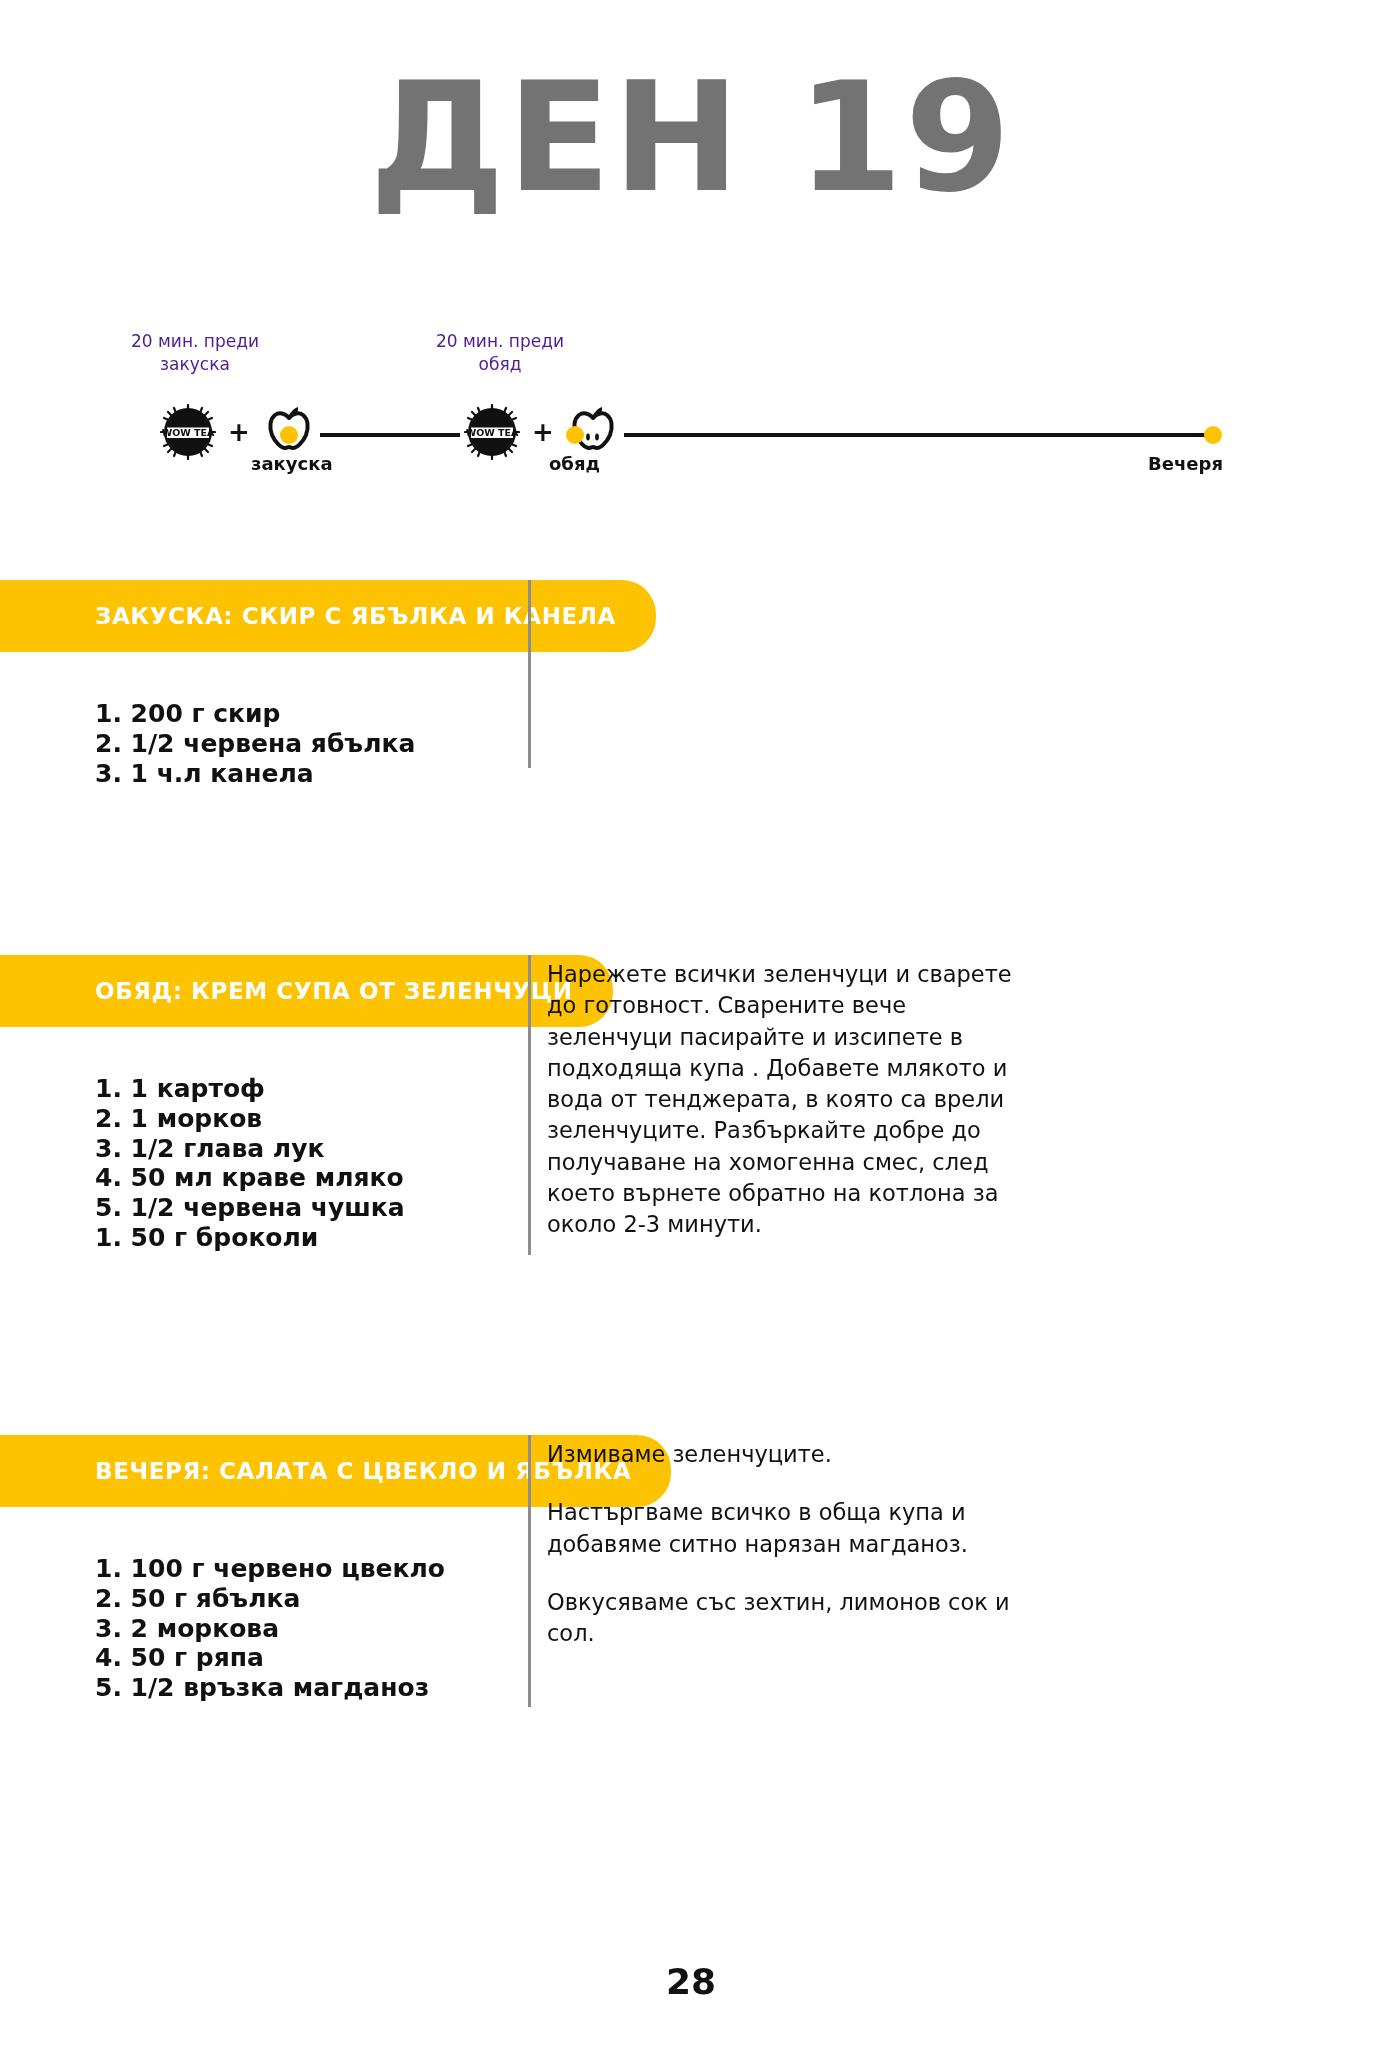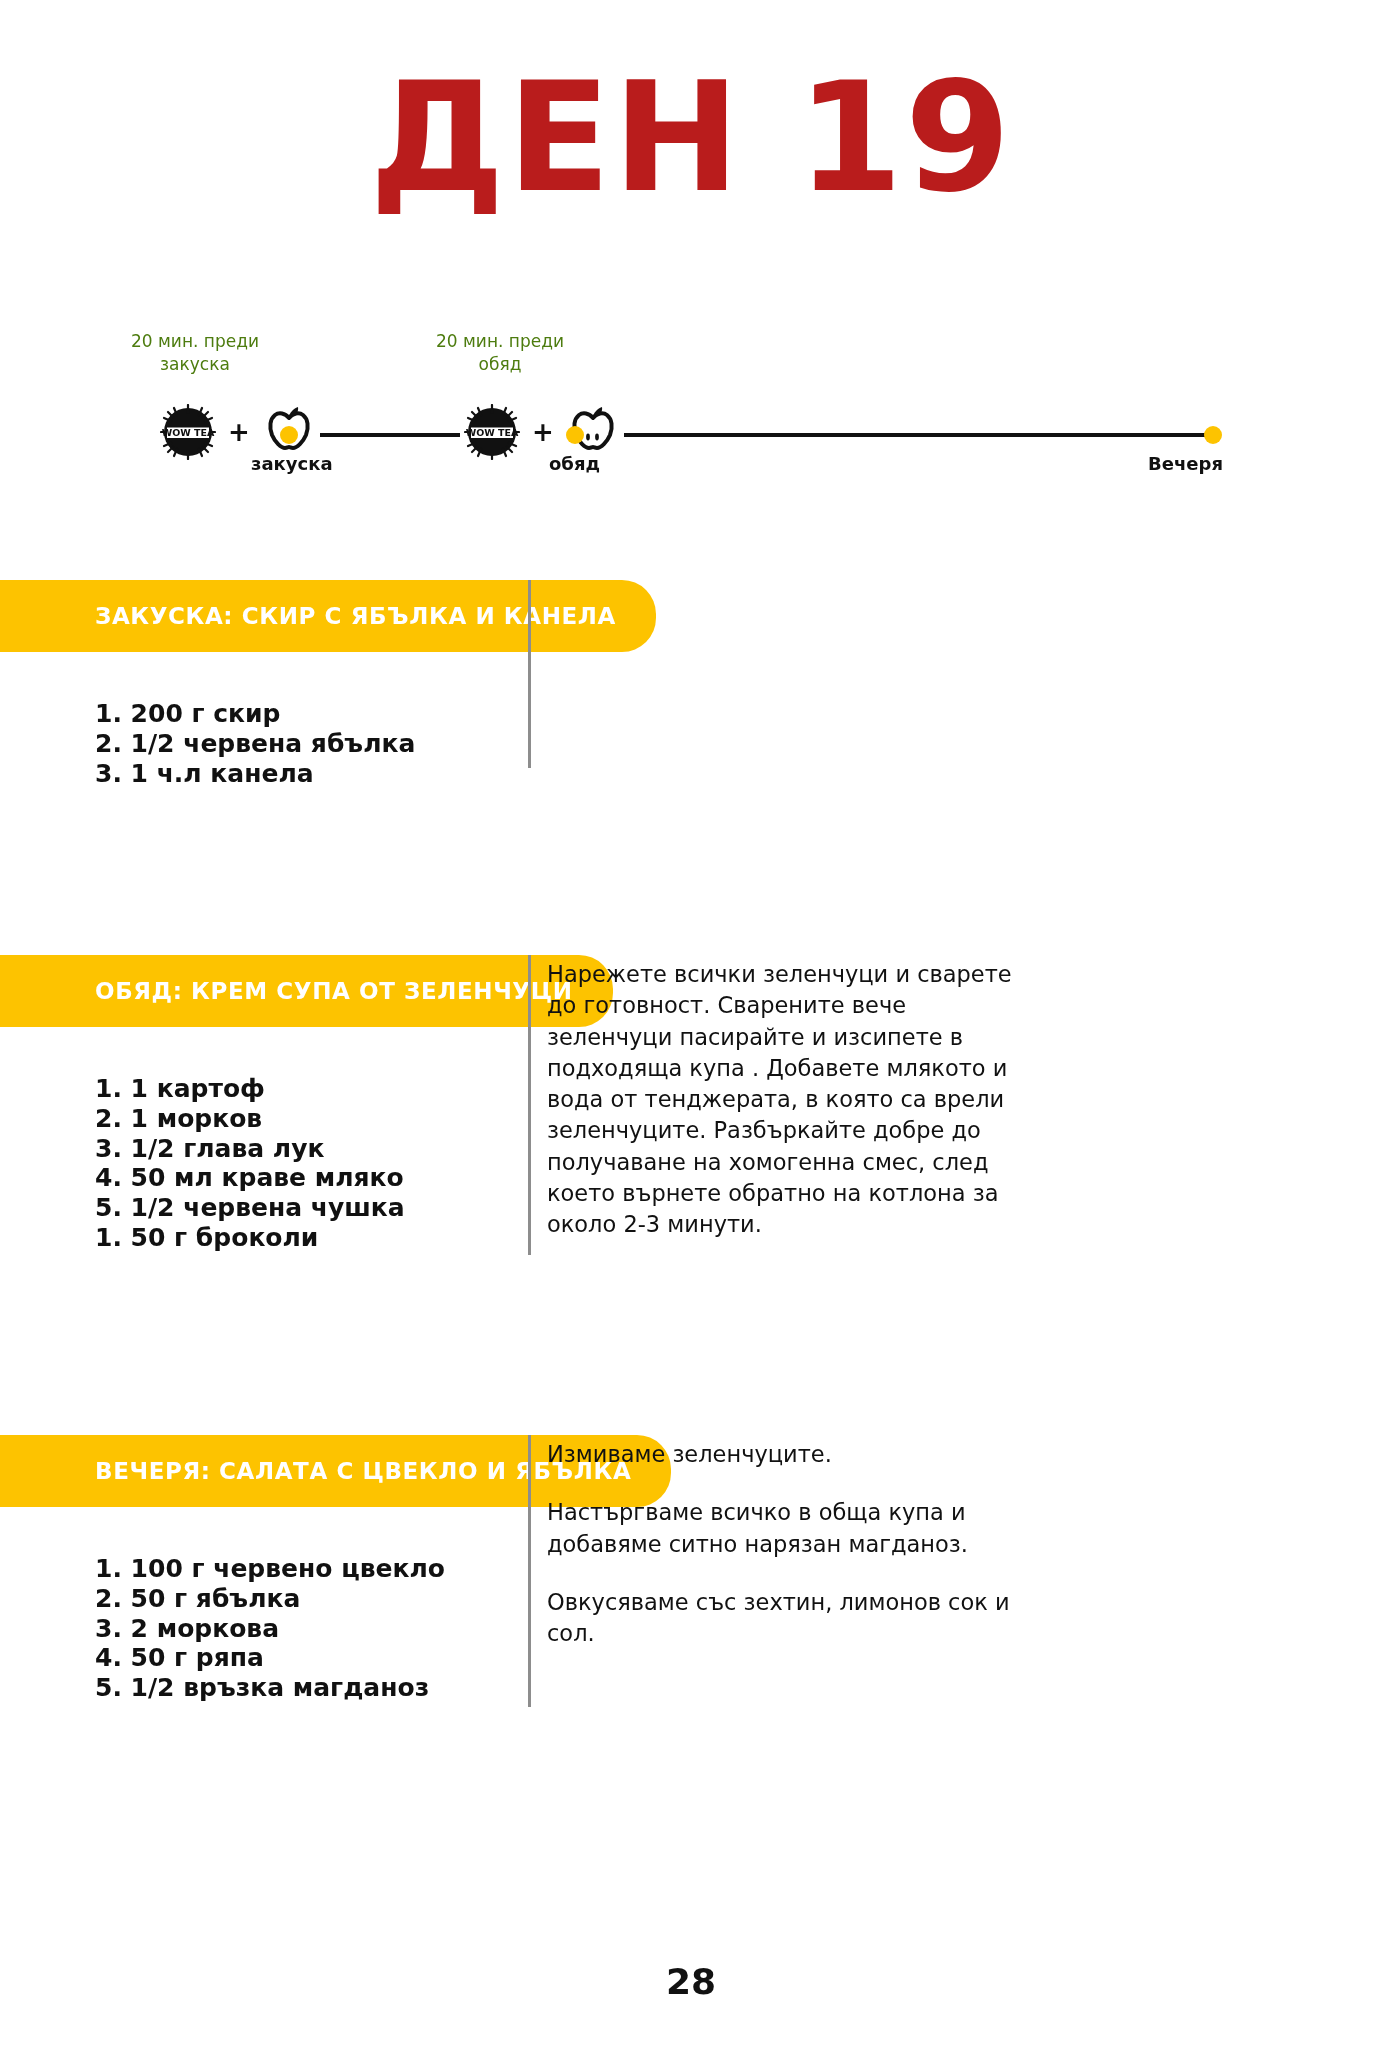--- a/index.html
+++ b/index.html
@@ -21,38 +21,38 @@
   .page-title {
     position: absolute;
     top: 62px;
     left: 0;
     width: 100%;
     text-align: center;
     font-size: 152px;
     line-height: 1;
     font-weight: 800;
     letter-spacing: 2px;
-    color: #b91c1c;
+    color: #737373;
     font-family: "DejaVu Sans", sans-serif;
   }
 
   
   .timeline {
     position: absolute;
     top: 330px;
     left: 0;
     width: 1382px;
     height: 160px;
   }
   .tl-caption {
     position: absolute;
     text-align: center;
     font-size: 17px;
     line-height: 1.35;
-    color: #4d7c0f;
+    color: #4c1d95;
     white-space: pre-line;
     font-family: "DejaVu Sans", sans-serif;
   }
   .tl-caption.c1 { left: 110px; top: 0px;  width: 170px; }
   .tl-caption.c2 { left: 415px; top: 0px;  width: 170px; }
 
   .tl-axis {
     position: absolute;
     left: 160px;
     top: 103px;

